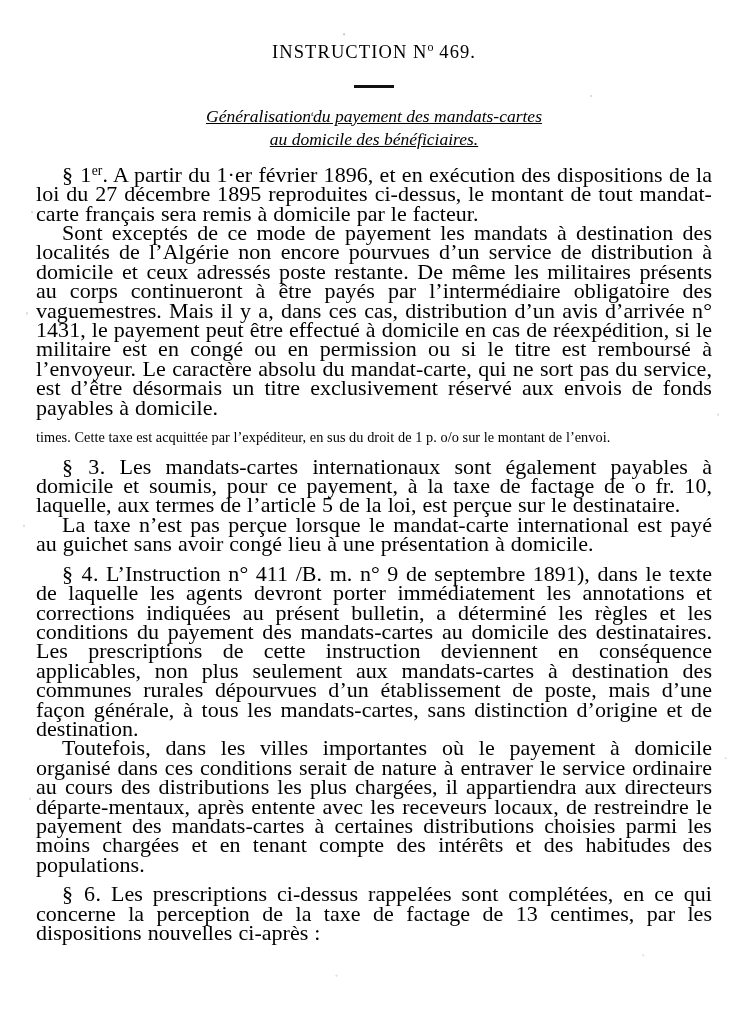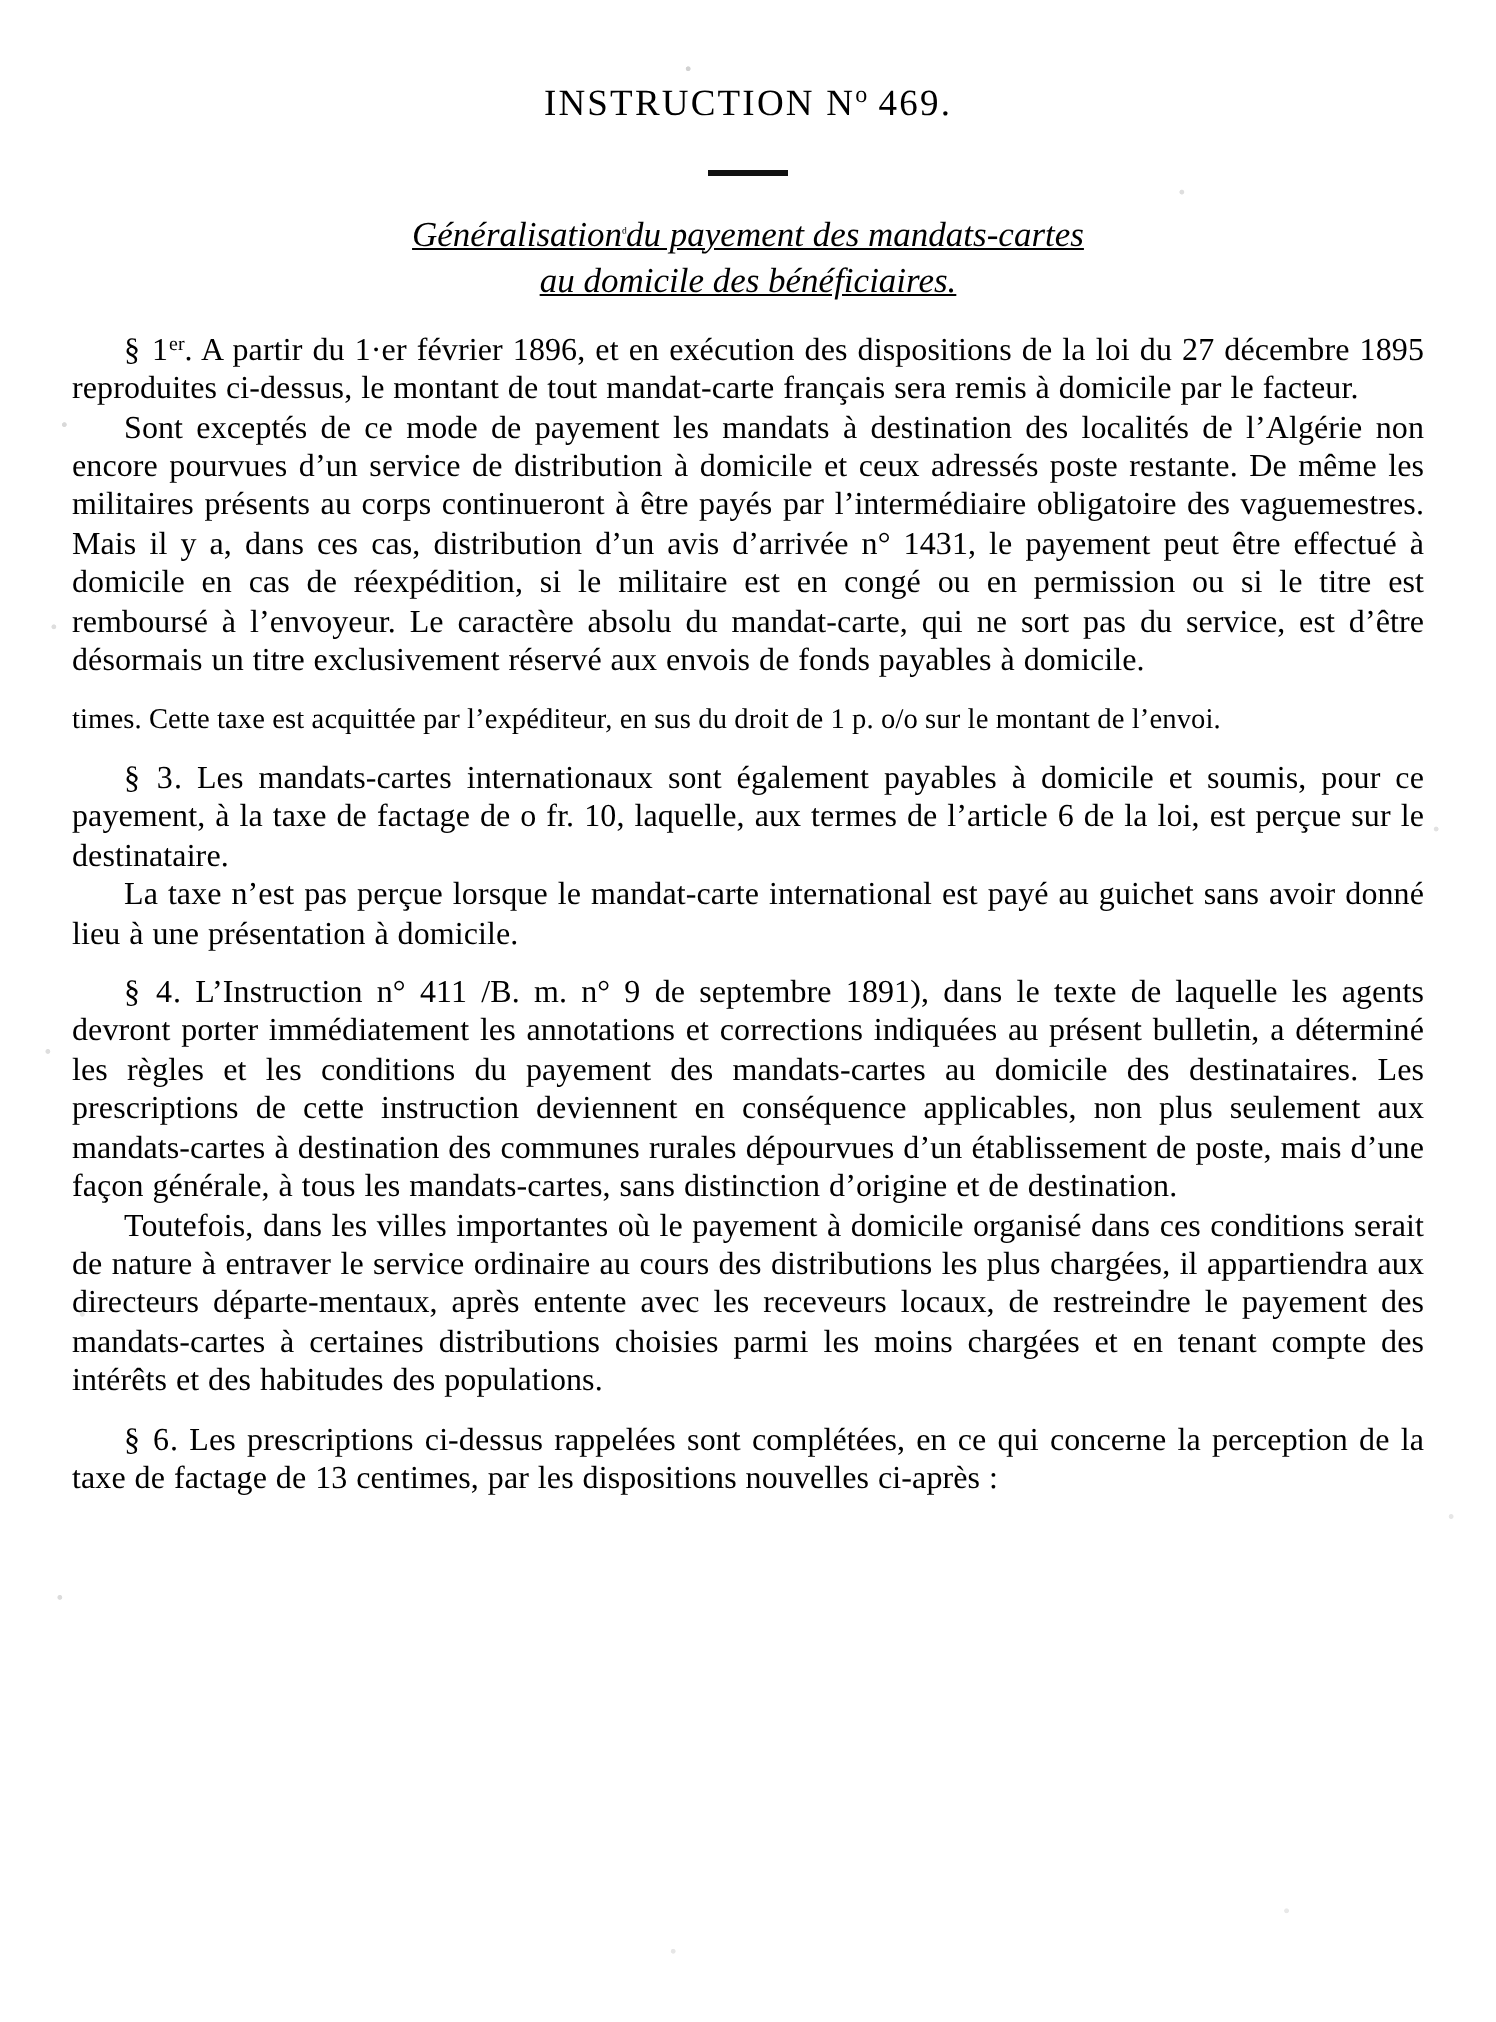--- a/index.html
+++ b/index.html
@@ -85,21 +85,21 @@
     font-style: normal;
     font-size: 8px;
     vertical-align: 0.5em;
     letter-spacing: -0.5px;
   }
 
   p.body-par {
     margin: 0;
     text-align: justify;
     text-justify: inter-word;
-    font-size: 16px;
+    font-size: 22px;
     line-height: 19.4px;
     text-indent: 26px;
     letter-spacing: 0.05px;
     word-spacing: 0.4px;
   }
   p.body-par.tight { margin-top: 0; }
   p.body-par.gap   { margin-top: 10px; }
 
   p.small-par {
     margin: 11px 0 0 0;
@@ -134,23 +134,23 @@
 
     <div class="subtitle"><span>Généralisation</span><span class="marginal-mark">ᵈ</span><span>du payement des mandats-cartes</span><br><span>au domicile des bénéficiaires.</span></div>
 
     <p class="body-par tight"><span class="sec-mark">§ 1</span><sup class="ord">er</sup><span>. A partir du 1·er février 1896, et en exécution des dispositions de la loi du 27 décembre 1895 reproduites ci-dessus, le montant de tout mandat-carte français sera remis à domicile par le facteur.</span></p>
 
     <p class="body-par">Sont exceptés de ce mode de payement les mandats à destination des localités de l’Algérie non encore pourvues d’un service de distribution à domicile et ceux adressés poste restante. De même les militaires présents au corps continueront à être payés par l’intermédiaire obligatoire des vaguemestres. Mais il y a, dans ces cas, distribution d’un avis d’arrivée n° 1431, le payement peut être effectué à domicile en cas de réexpédition, si le militaire est en congé ou en permission ou si le titre est remboursé à l’envoyeur. Le caractère absolu du mandat-carte, qui ne sort pas du service, est d’être désormais un titre exclusivement réservé aux envois de fonds payables à domicile.</p>
 
 
     <p class="small-par">times. Cette taxe est acquittée par l’expéditeur, en sus du droit de 1 p. o/o sur le montant de l’envoi.</p>
 
-    <p class="body-par gap"><span class="sec-mark">§ 3</span><span>. Les mandats-cartes internationaux sont également payables à domicile et soumis, pour ce payement, à la taxe de factage de o fr. 10, laquelle, aux termes de l’article 6 de la loi, est perçue sur le destinataire.</span></p>
+    <p class="body-par gap"><span class="sec-mark">§ 3</span><span>. Les mandats-cartes internationaux sont également payables à domicile et soumis, pour ce payement, à la taxe de factage de o fr. 10, laquelle, aux termes de l’article 5 de la loi, est perçue sur le destinataire.</span></p>
 
-    <p class="body-par">La taxe n’est pas perçue lorsque le mandat-carte international est payé au guichet sans avoir donné lieu à une présentation à domicile.</p>
+    <p class="body-par">La taxe n’est pas perçue lorsque le mandat-carte international est payé au guichet sans avoir congé lieu à une présentation à domicile.</p>
 
     <p class="body-par gap"><span class="sec-mark">§ 4</span><span>. L’Instruction n° 411 /B. m. n° 9 de septembre 1891), dans le texte de laquelle les agents devront porter immédiatement les annotations et corrections indiquées au présent bulletin, a déterminé les règles et les conditions du payement des mandats-cartes au domicile des destinataires. Les prescriptions de cette instruction deviennent en conséquence applicables, non plus seulement aux mandats-cartes à destination des communes rurales dépourvues d’un établissement de poste, mais d’une façon générale, à tous les mandats-cartes, sans distinction d’origine et de destination.</span></p>
 
 
     <p class="body-par">Toutefois, dans les villes importantes où le payement à domicile organisé dans ces conditions serait de nature à entraver le service ordinaire au cours des distributions les plus chargées, il appartiendra aux directeurs départe-mentaux, après entente avec les receveurs locaux, de restreindre le payement des mandats-cartes à certaines distributions choisies parmi les moins chargées et en tenant compte des intérêts et des habitudes des populations.</p>
 
     <p class="body-par gap"><span class="sec-mark">§ 6</span><span>. Les prescriptions ci-dessus rappelées sont complétées, en ce qui concerne la perception de la taxe de factage de 13 centimes, par les dispositions nouvelles ci-après :</span></p>
 
   </div>
 </div>

